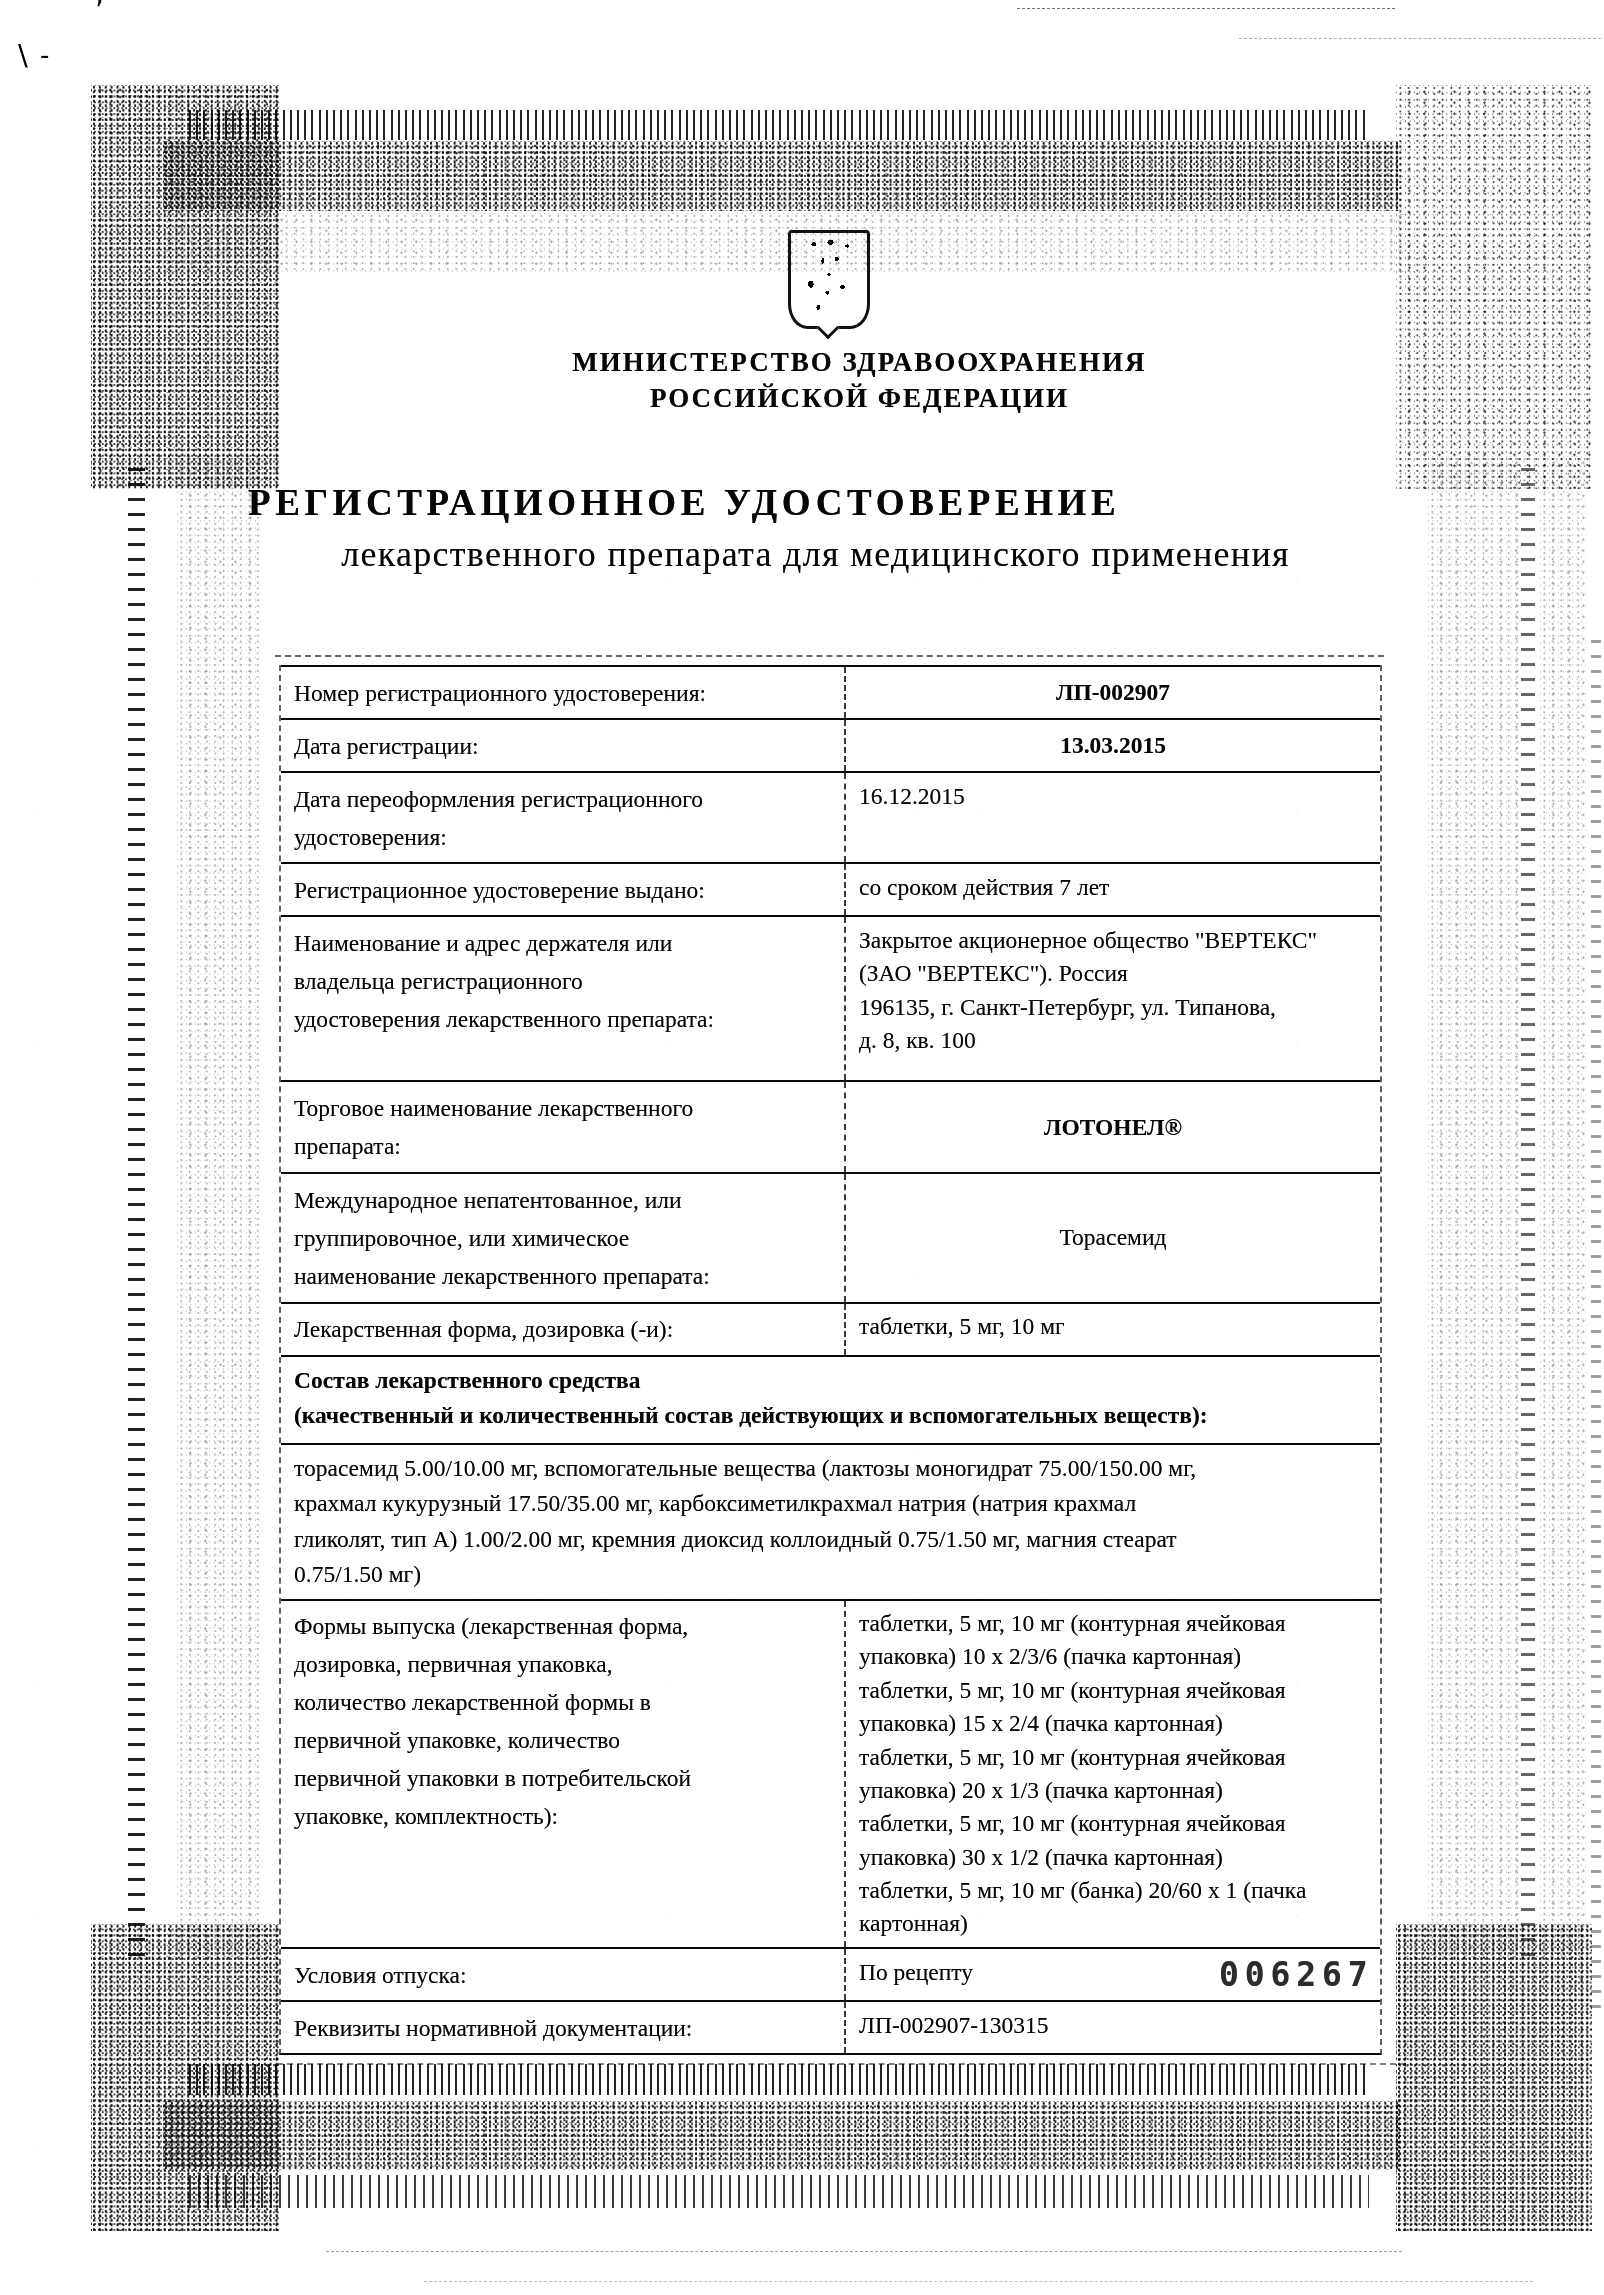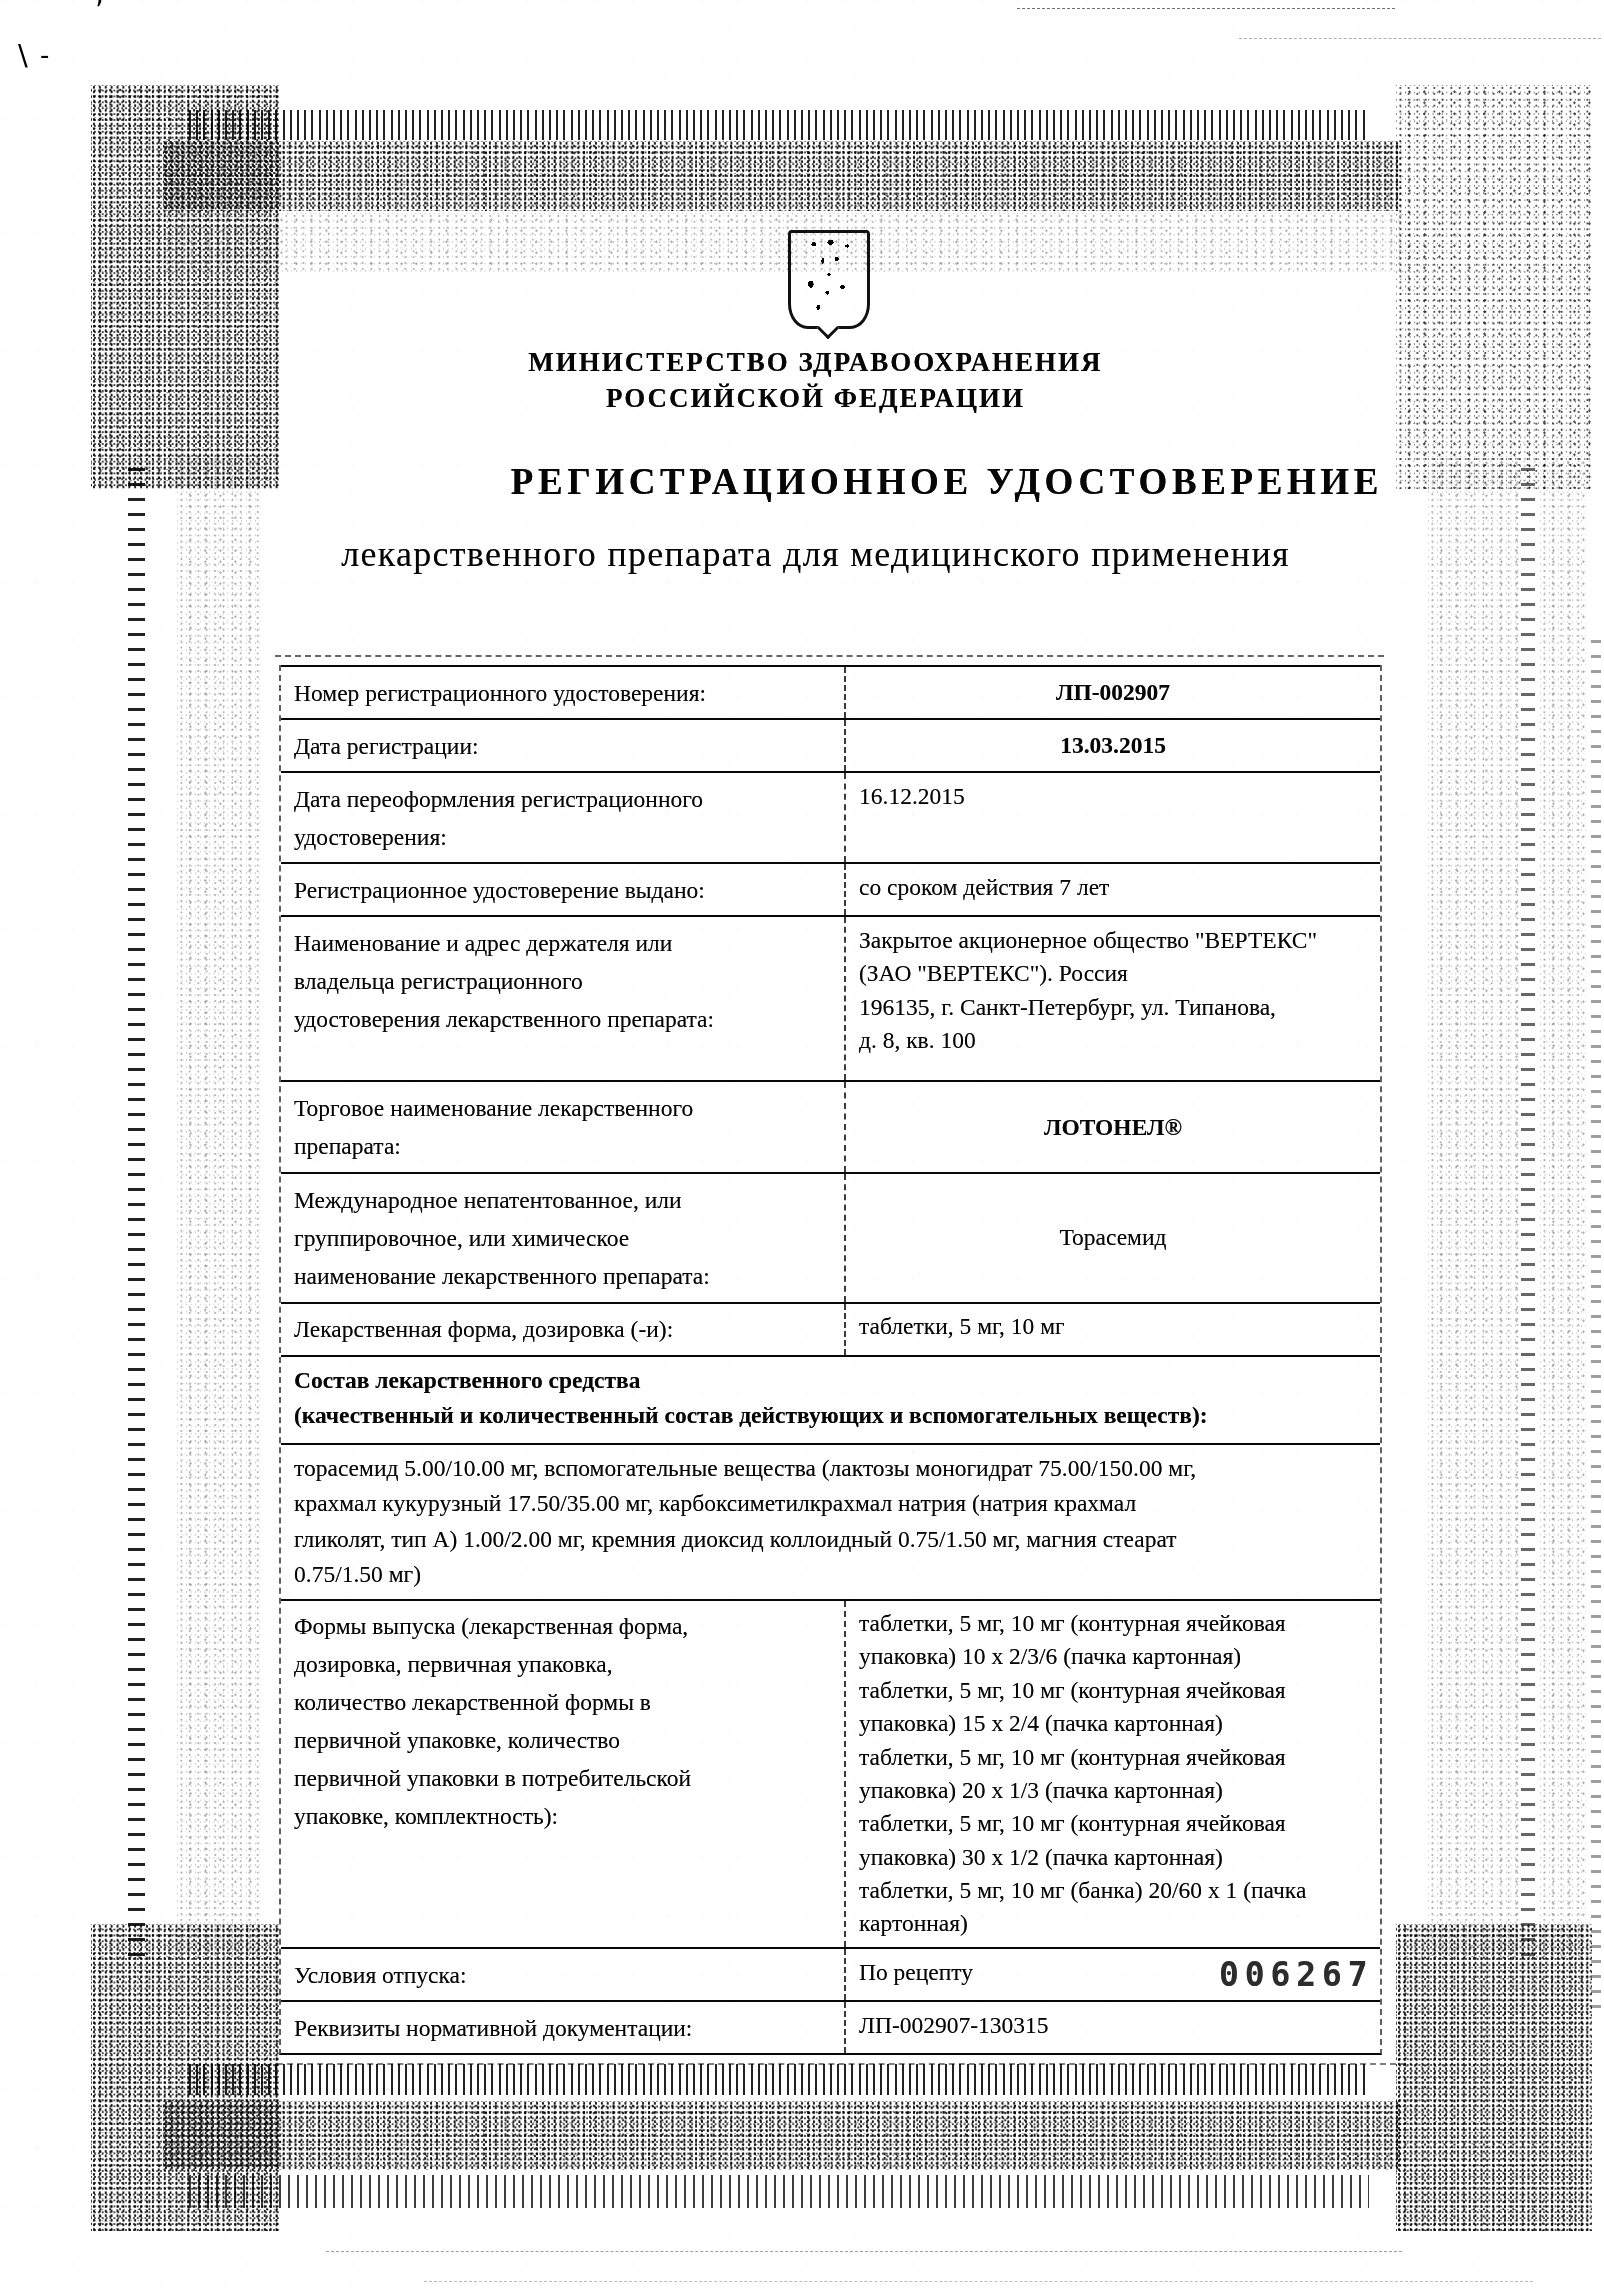--- a/index.html
+++ b/index.html
@@ -58,23 +58,24 @@
   }
   .emblem::after{ 
     content:"";position:absolute;left:29px;bottom:-10.4px;width:13px;height:13px;
     background:#fff;border-right:3.3px solid #161616;border-bottom:3.3px solid #161616;
     transform:rotate(45deg);
   }
   .ministry{
     position:absolute;left:248px;top:344px;width:1135px;text-align:center;
     font-weight:bold;font-size:27px;line-height:1.35;letter-spacing:2px;
     text-shadow:0 0 0.5px rgba(0,0,0,.6);
+    padding-left:44px;
   }
   .doc-title{
-    position:absolute;left:248px;top:460px;width:1135px;text-align:right;
+    position:absolute;left:248px;top:481px;width:1135px;text-align:left;
     font-weight:bold;font-size:37px;letter-spacing:4.6px;
     text-shadow:0 0 0.5px rgba(0,0,0,.65);
   }
   .doc-subtitle{
     position:absolute;left:248px;top:533px;width:1135px;text-align:center;
     font-size:36px;letter-spacing:1.3px;text-shadow:0 0 0.4px rgba(0,0,0,.5);
   }
   
   .reg-table{
     position:absolute;left:279px;top:665px;width:1099px;

